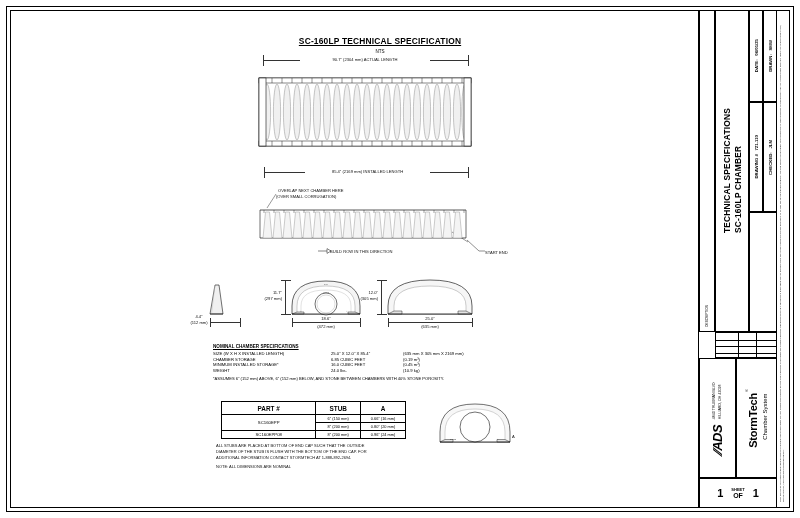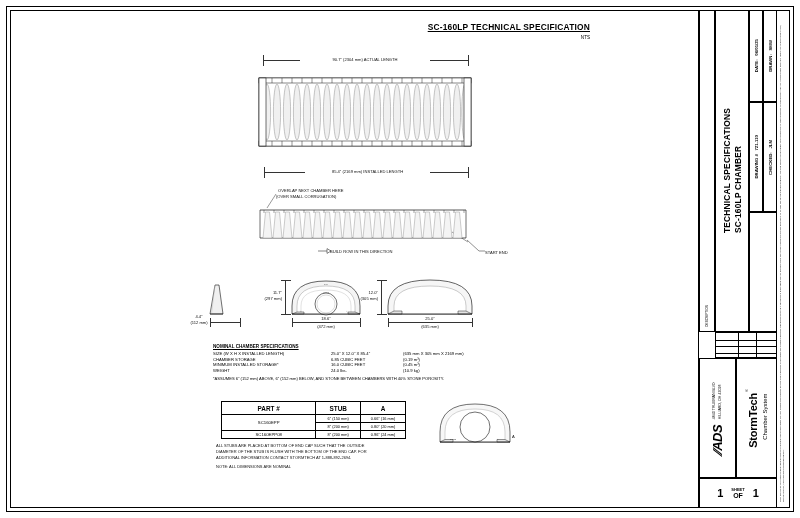--- a/index.html
+++ b/index.html
@@ -24,23 +24,23 @@
   #border-inner {
     position: absolute;
     left: 10px; top: 10px;
     width: 780px; height: 498px;
     border: 1px solid #000;
   }
 
   
   #title-block-top {
     position: absolute;
-    left: 170px; top: 22px;
+    left: 170px; top: 36px;
     width: 420px;
-    text-align: right;
+    text-align: center;
   }
   .main-title {
     font-size: 8.4px; font-weight: bold;
     letter-spacing: .2px;
     text-decoration: underline;
     color: #000;
   }
   .sub-title {
     font-size: 4.6px; margin-top: 3px; color: #000;
   }

